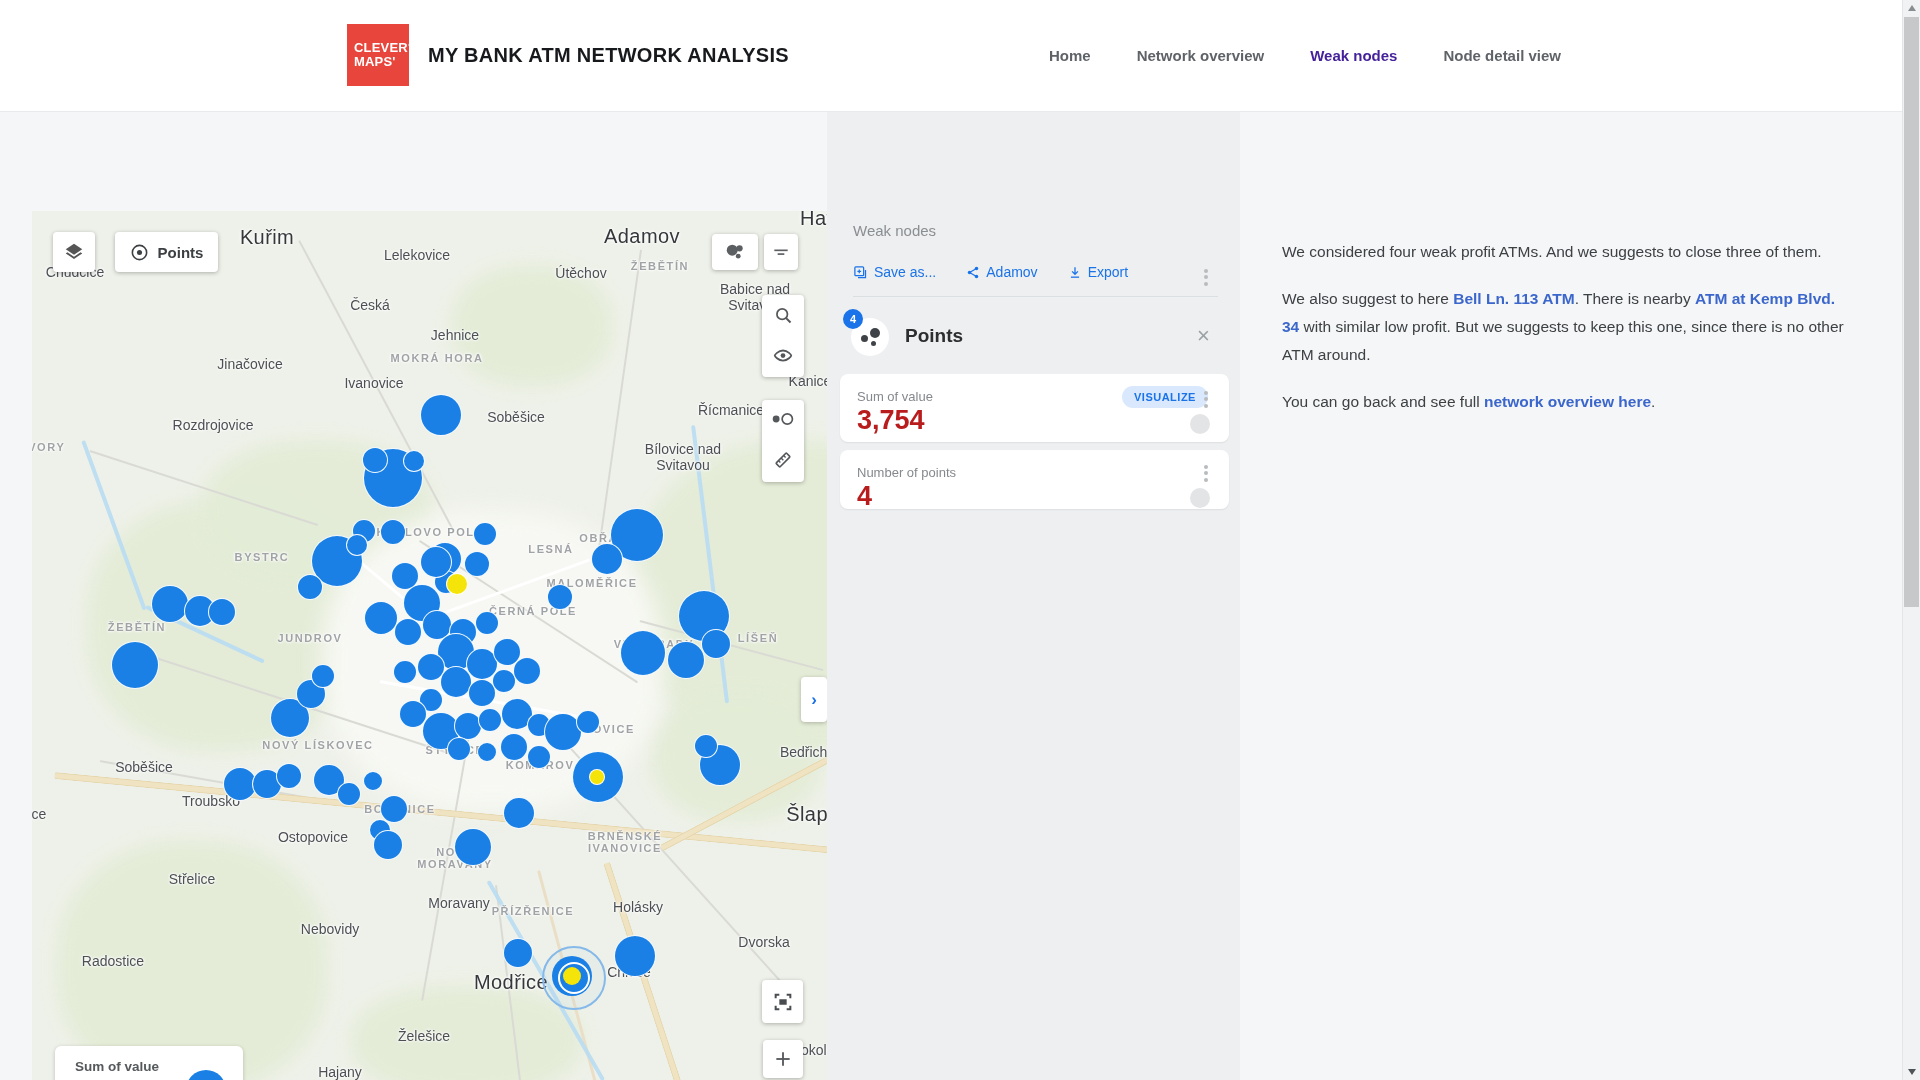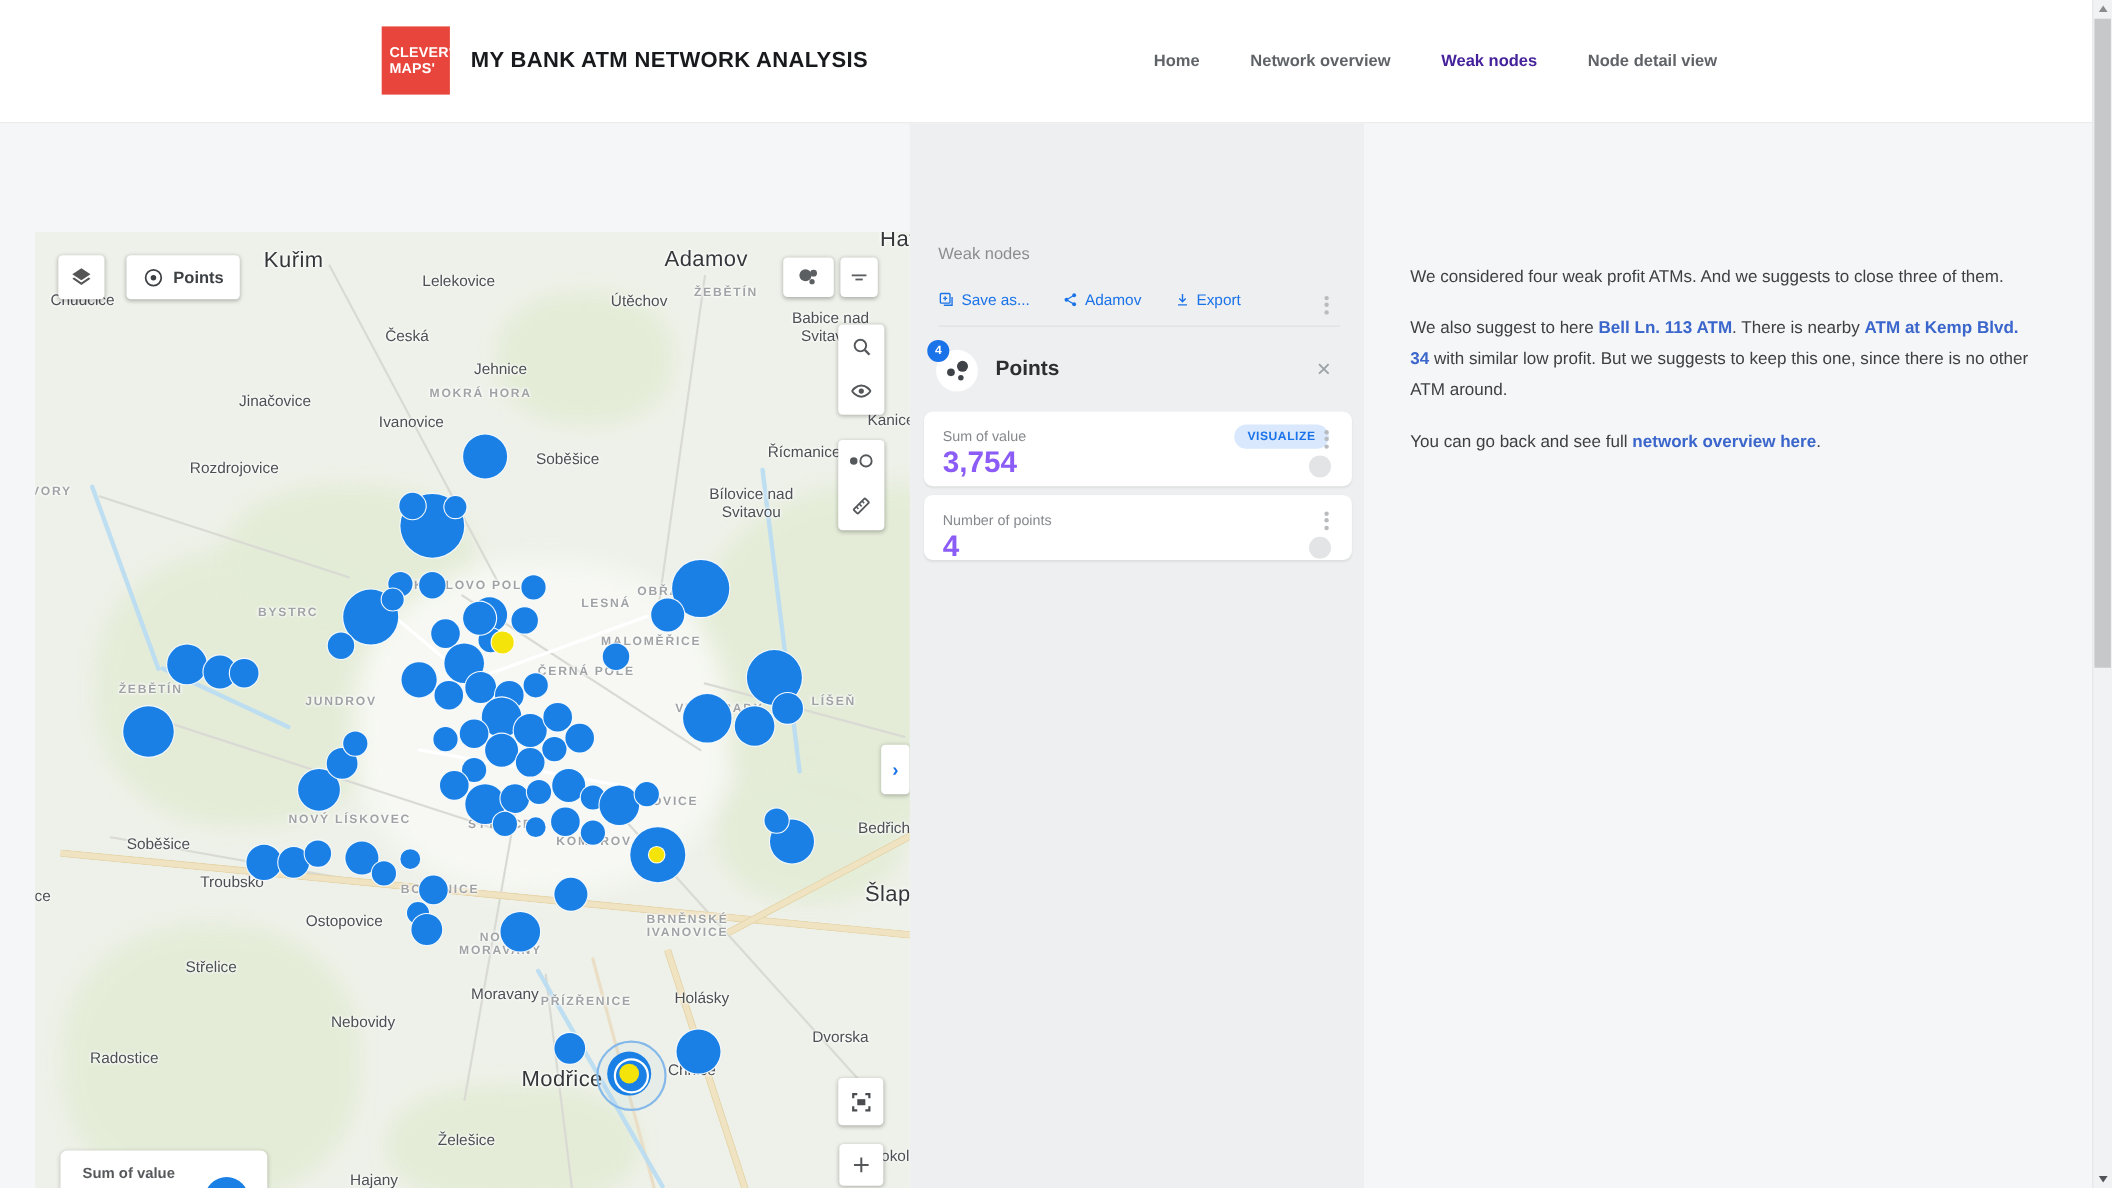--- a/index.html
+++ b/index.html
@@ -60,21 +60,21 @@
   .kebab i{display:block;width:4px;height:4px;border-radius:50%;background:#b9bcbe;margin:2.5px 0;}
   .divider{position:absolute;left:853px;top:296px;width:365px;height:1px;background:#dcdfe1;}
   .pts-icon{position:absolute;left:851px;top:318px;width:38px;height:38px;border-radius:50%;background:#fff;z-index:2;}
   .pts-icon i{position:absolute;border-radius:50%;background:#3f4347;}
   .badge{position:absolute;left:843px;top:309px;width:20px;height:20px;border-radius:50%;background:#1a73e8;color:#fff;
          font-size:11px;font-weight:700;display:flex;align-items:center;justify-content:center;z-index:3;}
   .pts-title{position:absolute;left:905px;top:325px;font-size:19px;font-weight:700;color:#2c2e30;}
   .close-x{position:absolute;left:1197px;top:323px;font-size:22px;color:#9aa0a4;cursor:pointer;}
   .card{position:absolute;left:840px;width:389px;background:#fff;border-radius:8px;box-shadow:0 1px 2px rgba(0,0,0,.07);}
   .card .lbl{position:absolute;left:17px;top:15px;font-size:13px;color:#85898d;}
-  .card .val{position:absolute;left:17px;top:31px;font-size:27px;font-weight:700;color:#8b5cf6;}
+  .card .val{position:absolute;left:17px;top:31px;font-size:27px;font-weight:700;color:#b91c1c;}
   .pill{position:absolute;left:282px;top:12px;background:#d9e8fc;color:#1a73e8;font-size:11px;font-weight:700;
         letter-spacing:.5px;padding:5px 12px;border-radius:12px;cursor:pointer;}
   .gdot{position:absolute;left:350px;width:20px;height:20px;border-radius:50%;background:#e2e4e6;cursor:pointer;}
 
   
   .article{position:absolute;left:1282px;top:238px;width:568px;z-index:5;}
   .article h1{font-size:23px;font-weight:700;color:#17181a;margin:0 0 30px 0;letter-spacing:.2px;}
   .article p{font-size:15.5px;line-height:28px;color:#3d4144;margin:0 0 19px 0;}
   .article p a{color:#3b66cc;font-weight:700;text-decoration:none;cursor:pointer;}
 

